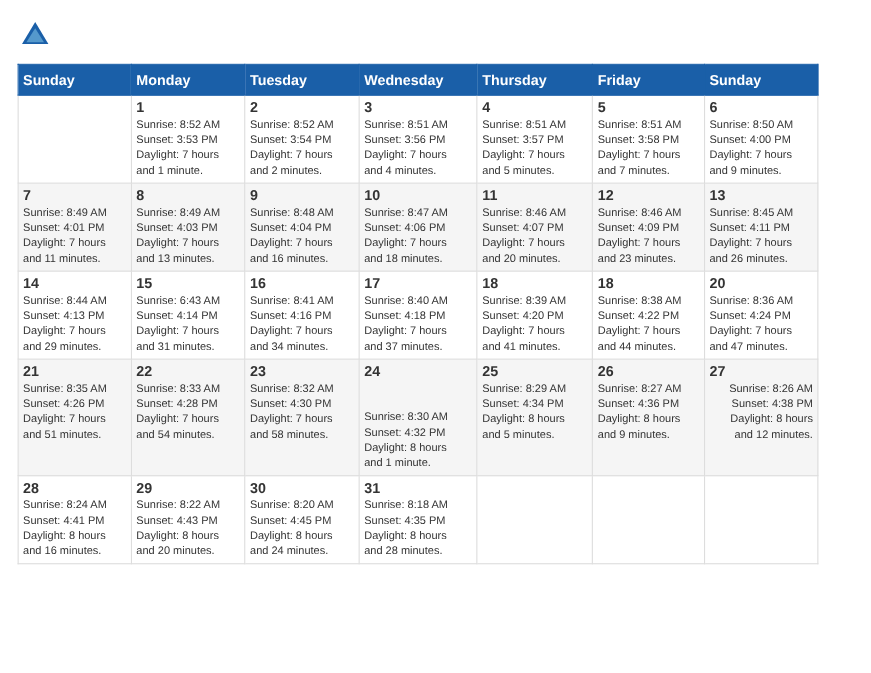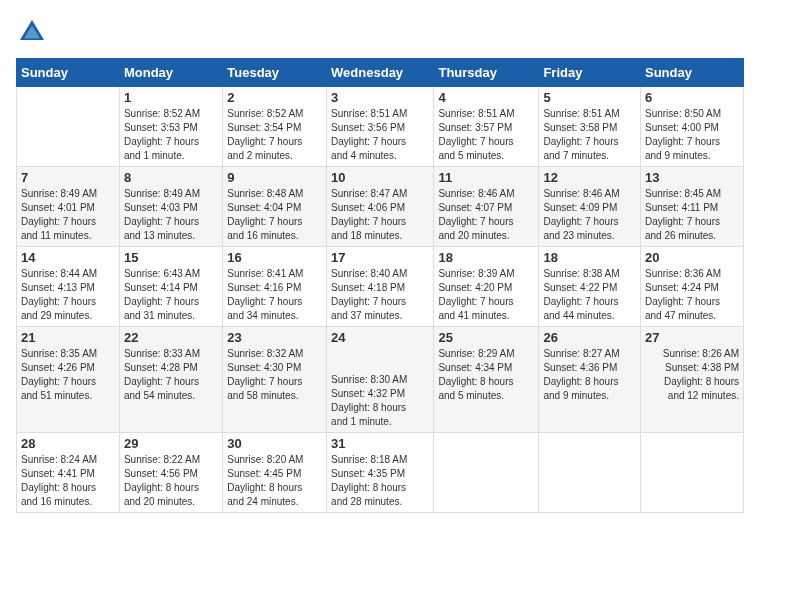--- a/index.html
+++ b/index.html
@@ -333,21 +333,21 @@
           <td>
             <span class="day-number">28</span>
             <div class="day-info" style="white-space: pre-line;">Sunrise: 8:24 AM
 Sunset: 4:41 PM
 Daylight: 8 hours
 and 16 minutes.</div>
           </td>
           <td>
             <span class="day-number">29</span>
             <div class="day-info" style="white-space: pre-line;">Sunrise: 8:22 AM
-Sunset: 4:56 PM
+Sunset: 4:43 PM
 Daylight: 8 hours
 and 20 minutes.</div>
           </td>
           <td>
             <span class="day-number">30</span>
             <div class="day-info" style="white-space: pre-line;">Sunrise: 8:20 AM
 Sunset: 4:45 PM
 Daylight: 8 hours
 and 24 minutes.</div>
           </td>

